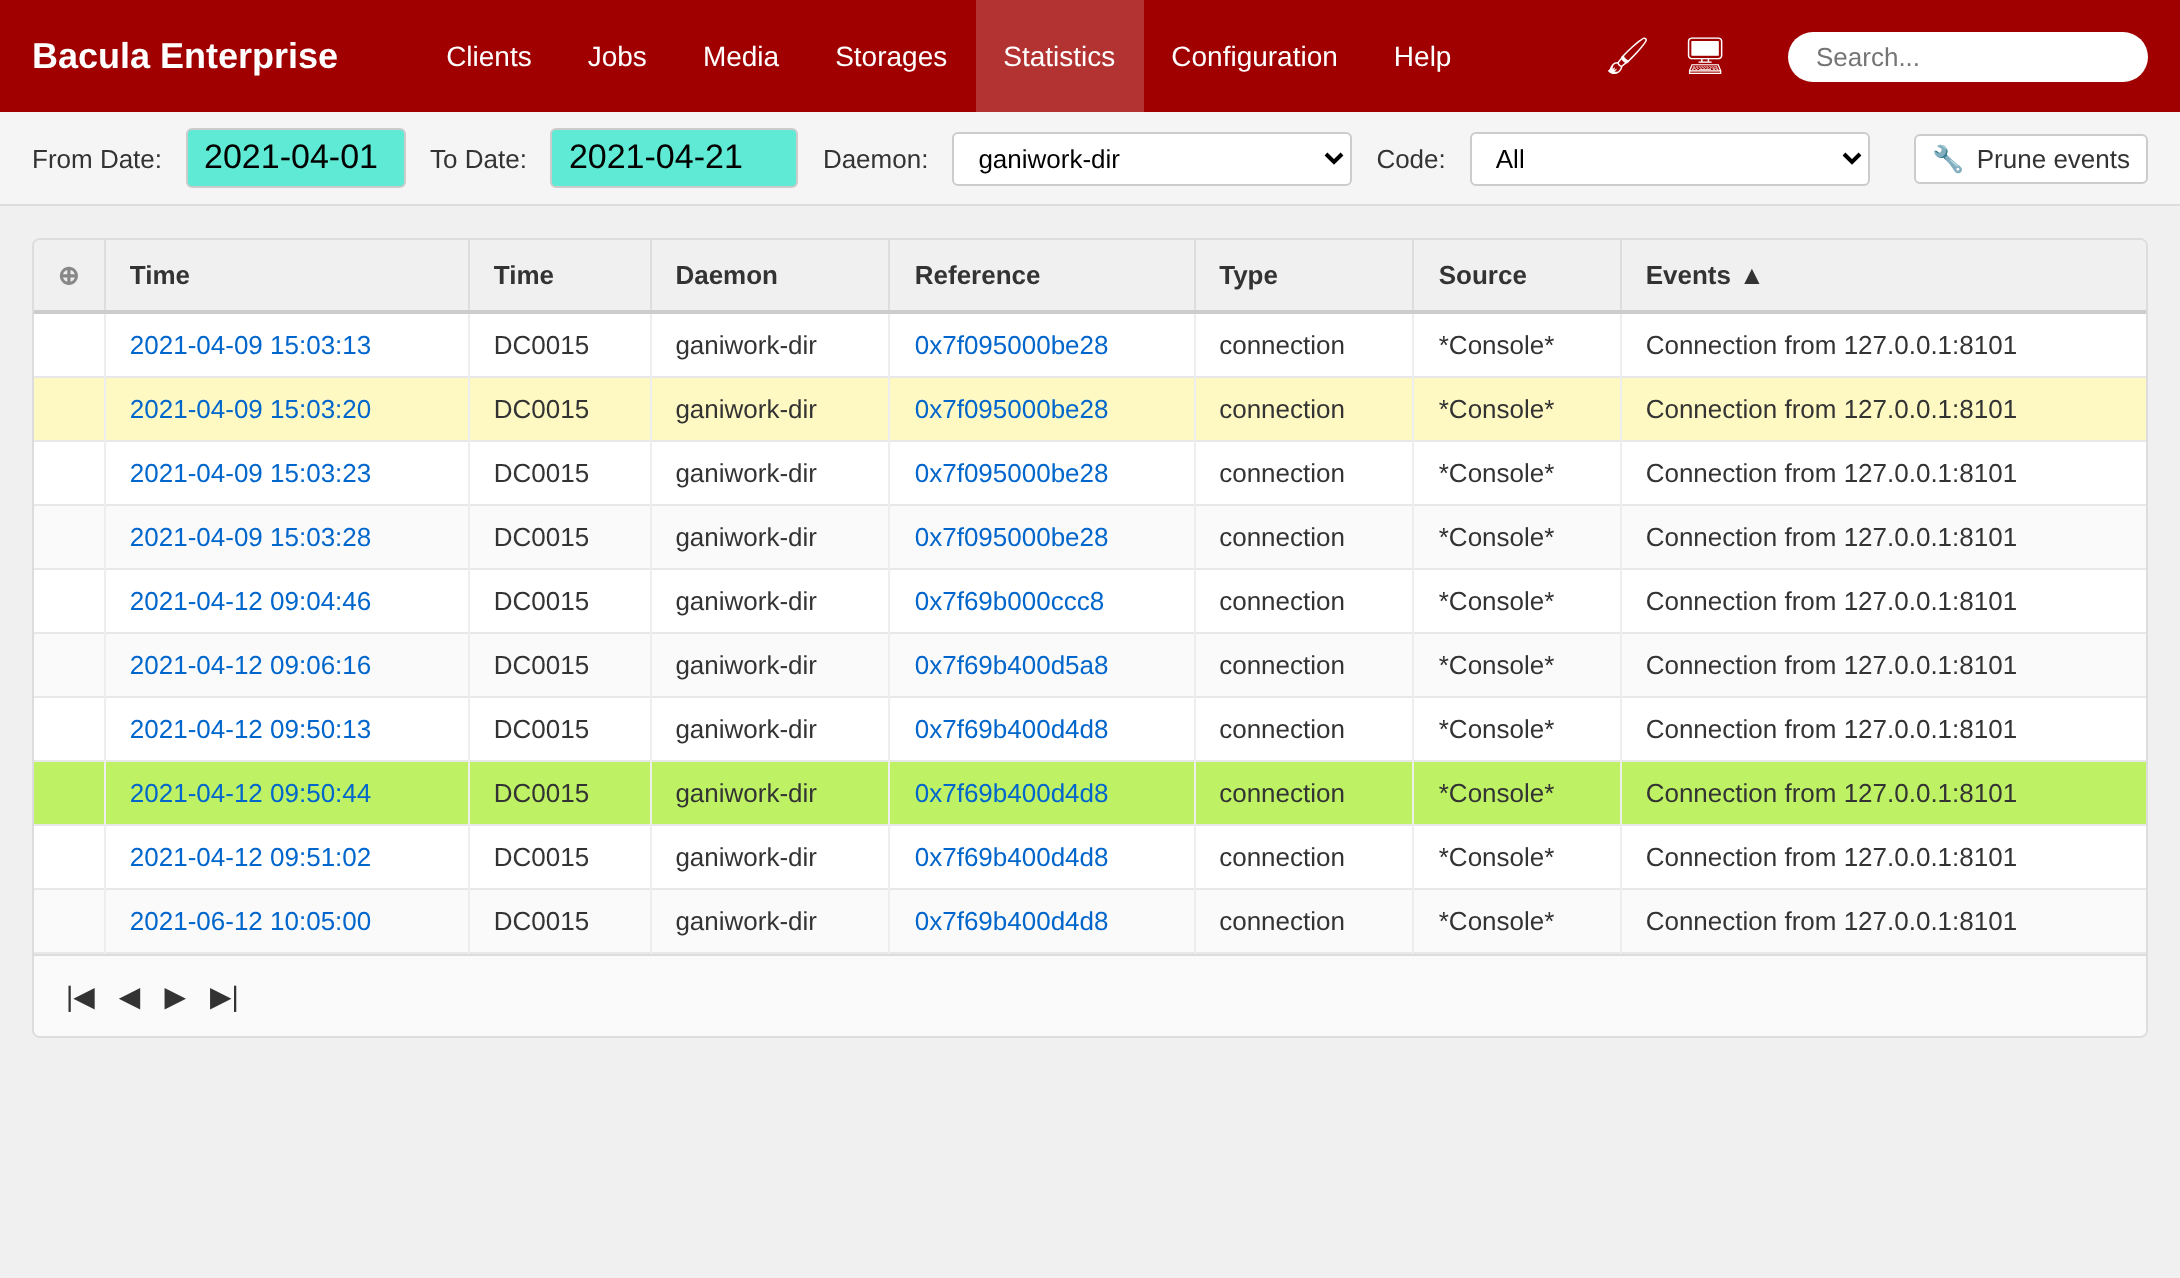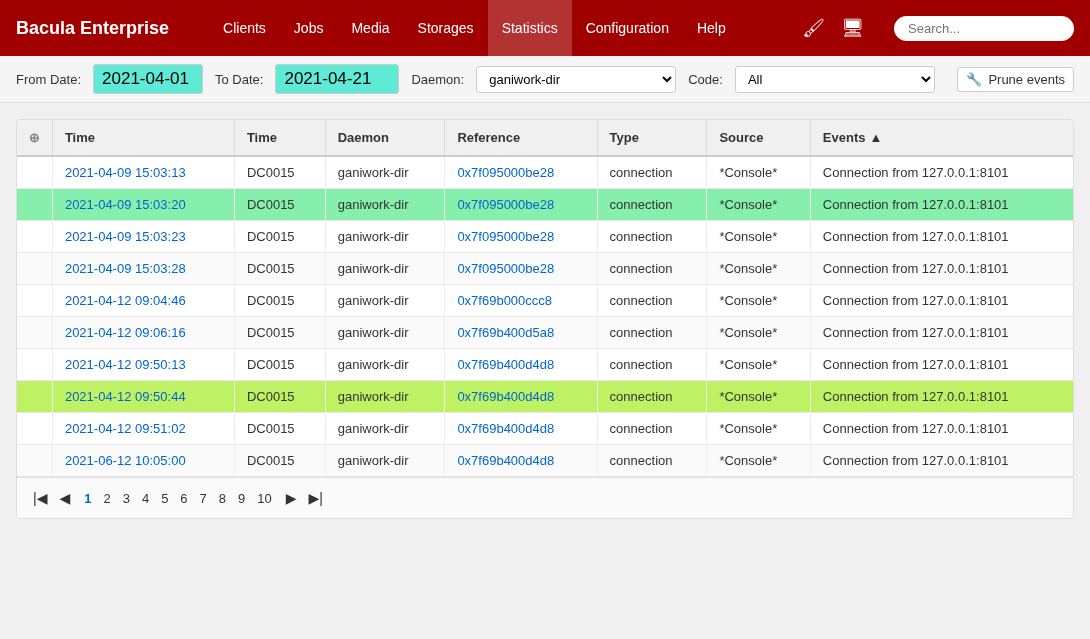--- a/index.html
+++ b/index.html
@@ -248,21 +248,21 @@
       <tr>
     <td class="col-expand"></td>
     <td class="link-cell">2021-04-09 15:03:13</td>
     <td>DC0015</td>
     <td>ganiwork-dir</td>
     <td class="link-cell">0x7f095000be28</td>
     <td>connection</td>
     <td>*Console*</td>
     <td>Connection from 127.0.0.1:8101</td>
   </tr>
-          <tr style="background: #86efac;">
+          <tr style="background: #fef9c3;">
     <td class="col-expand"></td>
     <td class="link-cell">2021-04-09 15:03:20</td>
     <td>DC0015</td>
     <td>ganiwork-dir</td>
     <td class="link-cell">0x7f095000be28</td>
     <td>connection</td>
     <td>*Console*</td>
     <td>Connection from 127.0.0.1:8101</td>
   </tr>
           <tr>
@@ -344,18 +344,17 @@
     <td>connection</td>
     <td>*Console*</td>
     <td>Connection from 127.0.0.1:8101</td>
   </tr>
         </tbody>
     </table>
 
     <div class="pagination">
       <span class="page-nav">|◀</span>
       <span class="page-nav">◀</span>
-      <span id="page-links"><span class="page-btn current">1</span><span class="page-btn">2</span><span class="page-btn">3</span><span class="page-btn">4</span><span class="page-btn">5</span><span class="page-btn">6</span><span class="page-btn">7</span><span class="page-btn">8</span><span class="page-btn">9</span><span class="page-btn">10</span></span>
       <span class="page-nav">▶</span>
       <span class="page-nav">▶|</span>
     </div>
   </div>
 </div>
 
 </body></html>

